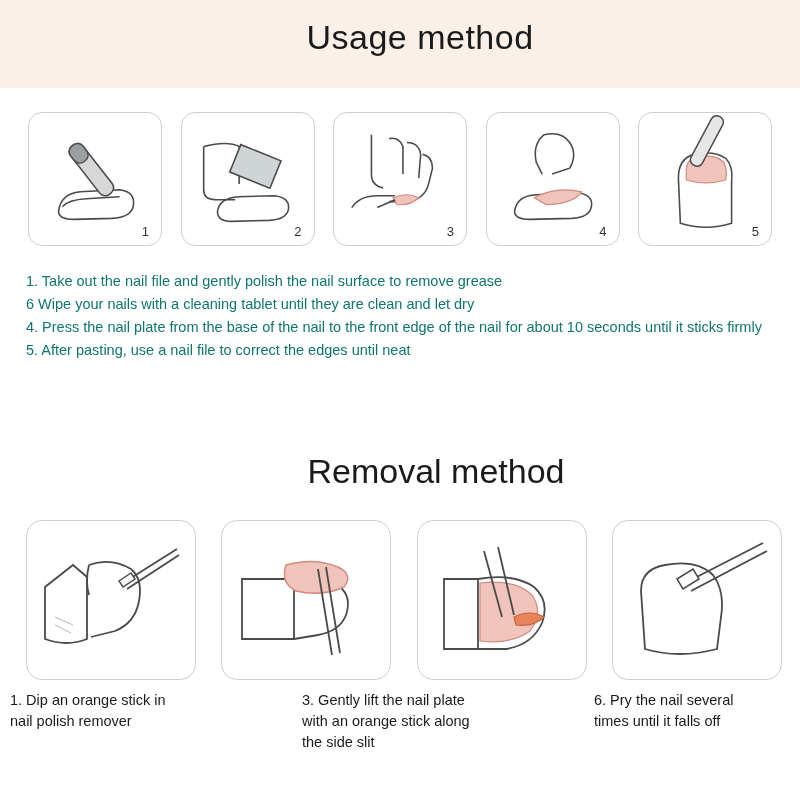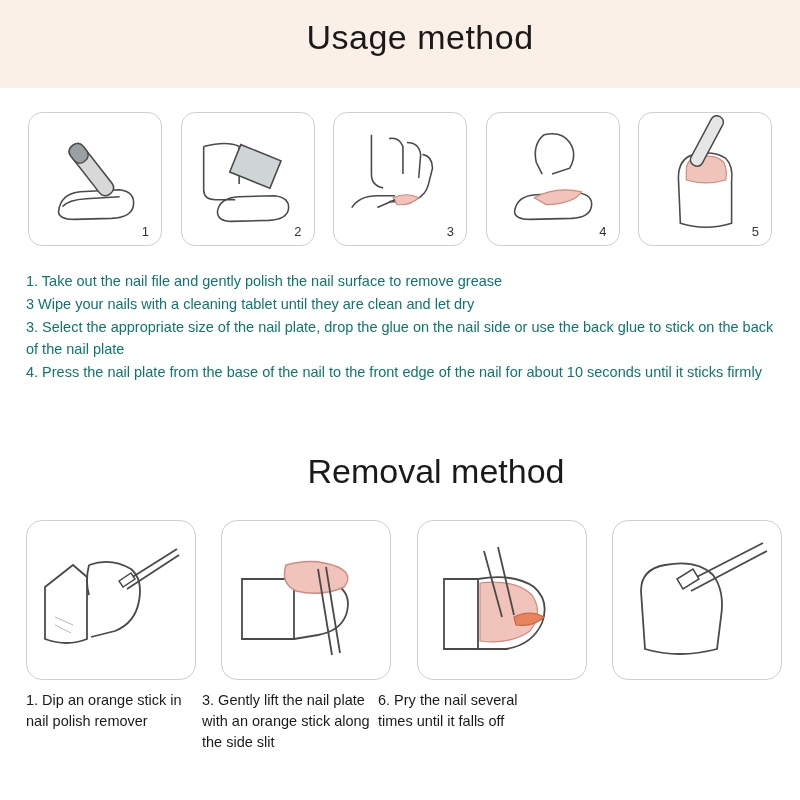--- a/index.html
+++ b/index.html
@@ -111,24 +111,24 @@
     height: 160px;
     border: 1px solid #cfcfcf;
     border-radius: 16px;
     background: #ffffff;
     box-sizing: border-box;
     overflow: hidden;
   }
   .removal-captions {
     position: absolute;
     top: 690px;
-    left: 26px;
+    left: 10px;
     width: 760px;
     display: flex;
-    justify-content: flex-start;
+    justify-content: space-between;
   }
   .rem-caption {
     width: 176px;
     font-size: 14.5px;
     line-height: 21px;
     color: #1a1a1a;
   }
 </style>
 </head>
 <body>
@@ -206,23 +206,23 @@
           <rect x="58" y="6" width="13" height="56" rx="6" fill="#e6e6e6" stroke="#4a4a4a" stroke-width="1.5"></rect>
         </g>
       </svg>
       <span class="step-num">5</span>
     </div>
 
   </div>
 
   <div class="usage-text">
     <p>1. Take out the nail file and gently polish the nail surface to remove grease</p>
-    <p>3 Wipe your nails with a cleaning tablet until they are clean and let dry</p>
-    <p>3. Select the appropriate size of the nail plate, drop the glue on the nail side or use the back glue to stick on the back of the nail plate</p>
+    <p>6 Wipe your nails with a cleaning tablet until they are clean and let dry</p>
     <p>4. Press the nail plate from the base of the nail to the front edge of the nail for about 10 seconds until it sticks firmly</p>
+    <p>5. After pasting, use a nail file to correct the edges until neat</p>
   </div>
 
   <div class="removal-title">Removal method</div>
 
   <div class="removal-steps">
 
     <div class="rem-card">
       <svg viewBox="0 0 170 160" width="170" height="160">
         <g fill="none" stroke="#4a4a4a" stroke-width="1.8">
           <path d="M18 66 L46 44 L60 56 L60 118 Q40 126 18 118 Z"></path>

